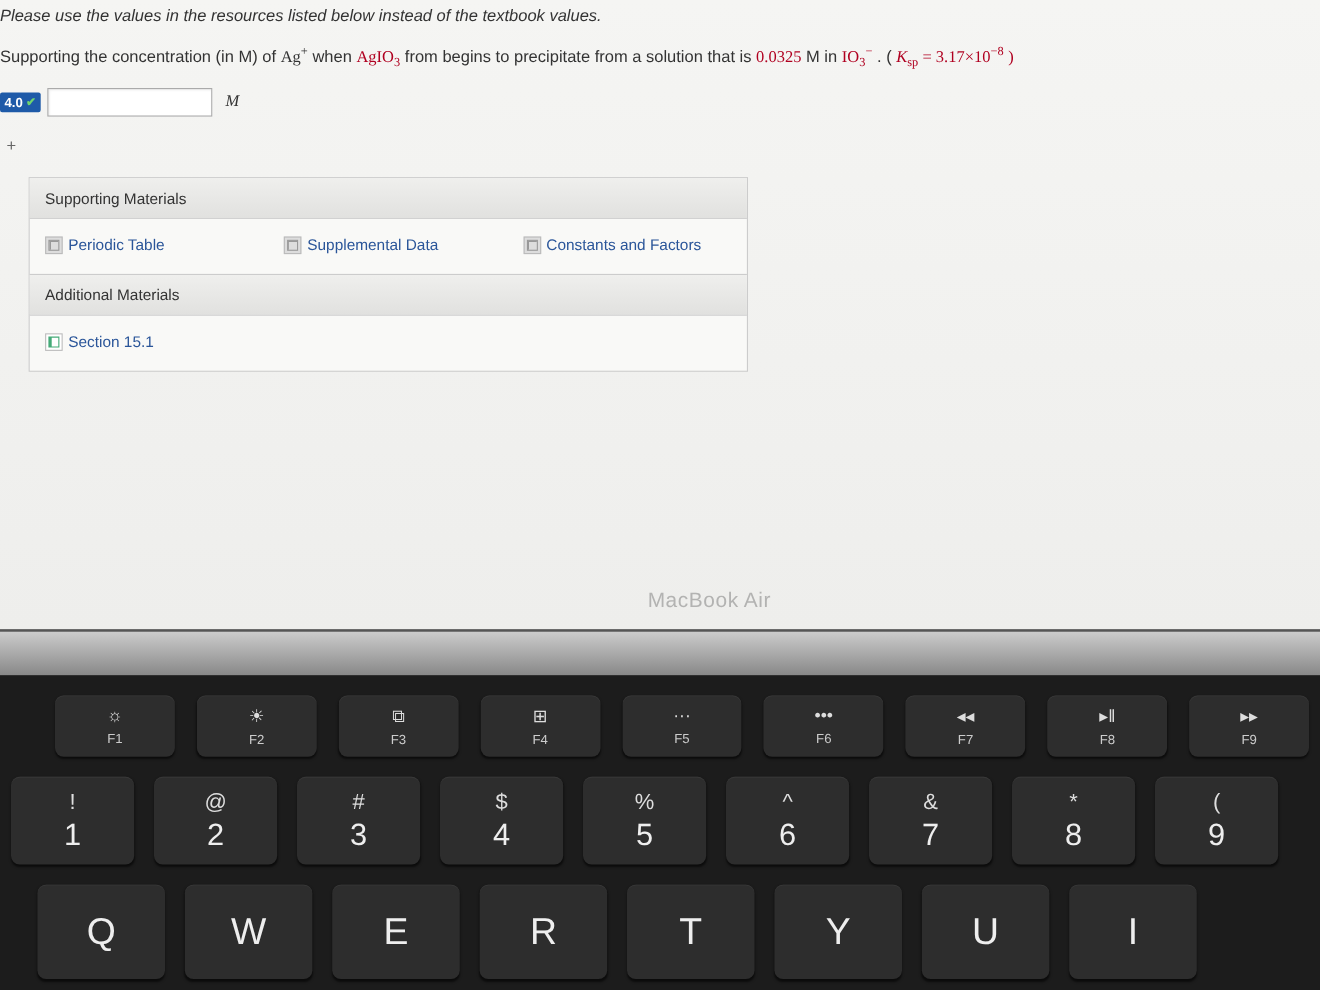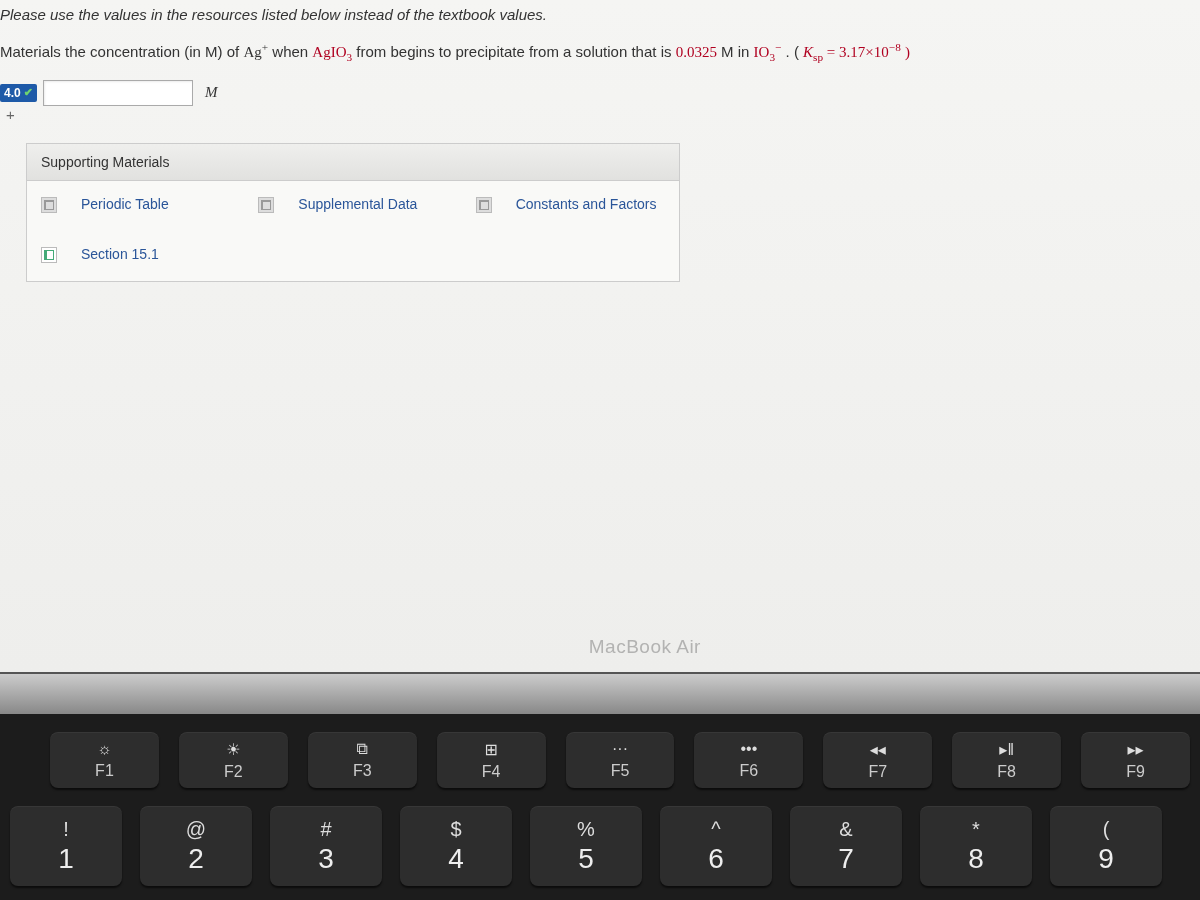--- a/index.html
+++ b/index.html
@@ -9,21 +9,21 @@
     background: #2a2a2a;
     color: #333;
     width: 1200px;
     height: 900px;
     overflow: hidden;
     position: relative;
   }
   .screen {
     background: linear-gradient(to bottom, #f5f5f3, #eeeeec);
     padding: 0 6px 0 0;
-    height: 672px;
+    height: 572px;
     position: relative;
     box-sizing: border-box;
   }
   .instruction {
     font-style: italic;
     color: #333;
     font-size: 15px;
     padding: 6px 4px 12px 0;
   }
   .question {
@@ -40,20 +40,21 @@
     font-family: 'Times New Roman', serif;
     text-align: right;
   }
   .question sup { font-size: 0.75em; }
   .question sub { font-size: 0.75em; }
   .answer-row {
     display: flex;
     align-items: center;
     gap: 6px;
     padding-left: 0;
+    margin-bottom: 18px;
   }
   .badge {
     background: #1e5aa8;
     color: #fff;
     font-size: 12px;
     padding: 2px 4px;
     border-radius: 2px;
     display: inline-flex;
     align-items: center;
     gap: 3px;
@@ -112,21 +113,21 @@
   }
   .panel-row {
     display: flex;
     padding: 0;
   }
   .panel-item {
     flex: 1;
     padding: 14px 14px 18px 14px;
     display: flex;
     align-items: flex-start;
-    gap: 24px;
+    gap: 5px;
     font-size: 14px;
     color: #2a5599;
     cursor: pointer;
   }
   .panel-item .mini-icon {
     width: 14px;
     height: 14px;
     background: #ddd;
     border: 1px solid #bbb;
     display: inline-block;
@@ -199,21 +200,21 @@
     position: relative;
   }
   .fkey {
     width: 110px;
     height: 56px;
     font-size: 11px;
     color: #ccc;
     gap: 4px;
   }
   .fkey .ficon { font-size: 16px; color: #ddd; }
-  .fkey .flabel { font-size: 16px; }
+  .fkey .flabel { font-size: 12px; }
   .numkey {
     width: 112px;
     height: 80px;
     font-size: 24px;
   }
   .numkey .top { font-size: 20px; color: #ddd; margin-bottom: 2px; }
   .numkey .bot { font-size: 28px; }
   .letterkey {
     width: 116px;
     height: 86px;
@@ -225,21 +226,21 @@
   .krow.fns { padding-left: 40px; gap: 20px; }
 </style>
 </head>
 <body>
 
 <div class="screen">
 
   <div class="instruction">Please use the values in the resources listed below instead of the textbook values.</div>
 
   <div class="question">
-    <span>Materials the concentration (in M) of </span>
+    <span>Supporting the concentration (in M) of </span>
     <span class="formula"><span>Ag</span><sup>+</sup></span>
     <span> when </span>
     <span class="red"><span>AgIO</span><sub>3</sub></span>
     <span> from begins to precipitate from a solution that is </span>
     <span class="red">0.0325</span>
     <span> M in </span>
     <span class="red"><span>IO</span><sub>3</sub><sup>−</sup></span>
     <span>. (</span>
     <span class="red"><i><span>K</span></i><sub>sp</sub><span> = 3.17×10</span><sup>−8</sup></span>
     <span class="red">)</span>
@@ -265,20 +266,21 @@
       </div>
       <div class="panel-item">
         <span class="mini-icon table"></span>
         <a>Supplemental Data</a>
       </div>
       <div class="panel-item">
         <span class="mini-icon table"></span>
         <a>Constants and Factors</a>
       </div>
     </div>
+    <div class="panel-header" style="border-top:1px solid #ccc">Additional Materials</div>
     <div class="panel-row">
       <div class="panel-item">
         <span class="mini-icon book"></span>
         <a>Section 15.1</a>
       </div>
     </div>
   </div>
 
   <div class="macbook-label">MacBook Air</div>
 </div>

